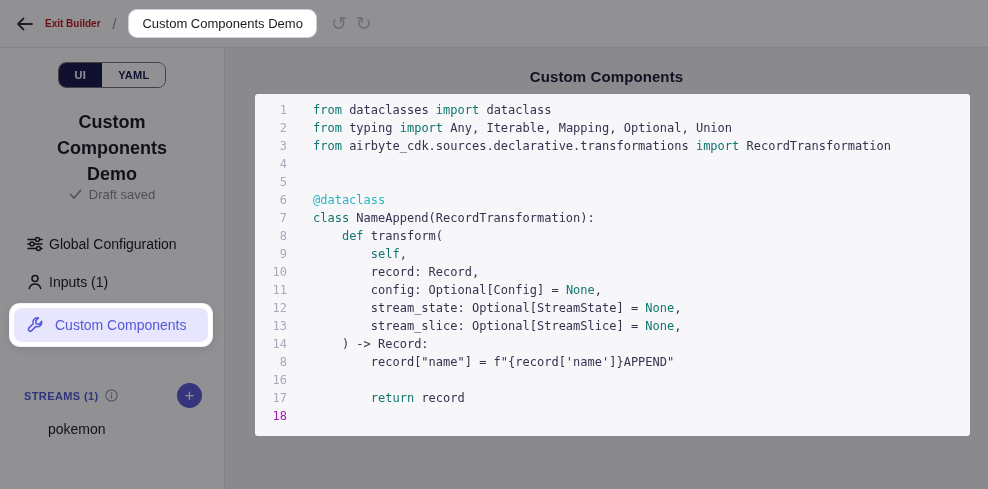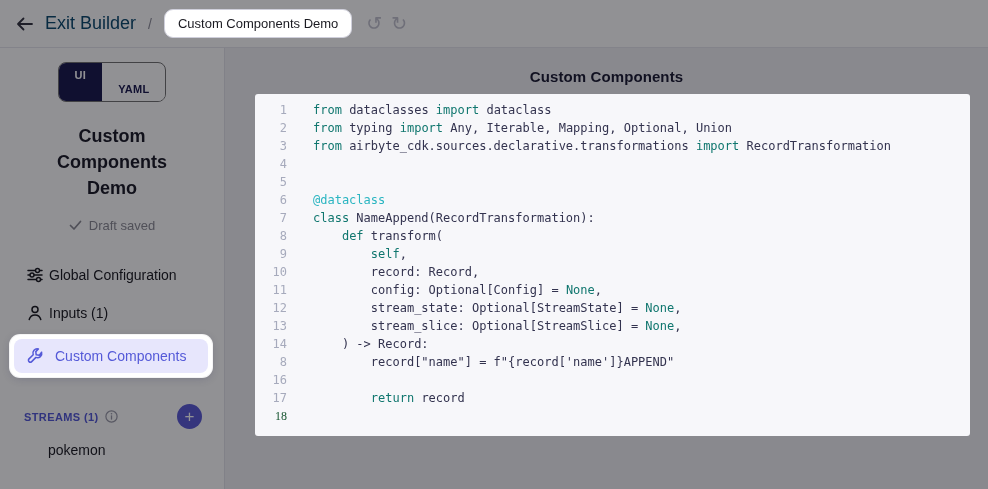--- a/index.html
+++ b/index.html
@@ -10,21 +10,21 @@
     color:#1a1a21;
     position:relative;
   }
 
   
   .topbar {
     height:48px; background:#ffffff; border-bottom:1px solid #e7e7ee;
     display:flex; align-items:center; padding:0 16px; gap:12px;
   }
   .back-btn { display:flex; align-items:center; cursor:pointer; }
-  .exit-label { font-size:18px; color:#0c4a6e; }
+  .exit-label { font-size:10px; color:#b91c1c;font-weight:bold; }
   .crumb-sep { font-size:14px; color:#8d8d99; }
   .title-box {
     position:relative; z-index:20;            
     background:#ffffff; border:1px solid #cfcfdb; border-radius:9px;
     padding:6px 13px; font-size:13px; font-weight:500; color:#1a1a21;
   }
   .history-icons { display:flex; gap:9px; align-items:center; margin-left:2px; }
   .hist-icon { font-size:19px; line-height:1; color:#c3c3cf; font-family:"DejaVu Sans", sans-serif; }
 
   
@@ -35,47 +35,47 @@
   }
   .main { flex:1; background:#f0f0f5; position:relative; }
 
   
   .mode-toggle {
     margin:14px auto 0; display:flex; border:1px solid #737373; border-radius:8px;
     overflow:hidden; font-size:11px; font-weight:700;
   }
   .mode-seg { padding:6px 16px; letter-spacing:.3px; cursor:pointer; }
   .mode-seg.selected { background:#1a194d; color:#ffffff; }
-  .mode-seg.unselected { background:#ffffff; color:#1a194d;margin-top:14px; }
+  .mode-seg.unselected { background:#ffffff; color:#1a194d; }
 
   .project-title {
     margin:21px auto 0; width:156px; text-align:center;
     font-size:18px; font-weight:700; line-height:26px; color:#1c1c28;
   }
   .draft-row {
-    margin-top:17px; display:flex; justify-content:center; align-items:center; gap:7px;
+    display:flex; justify-content:center; align-items:center; gap:7px;
     font-size:13px; color:#8b8b95;
   }
 
   .nav { margin-top:23px; display:flex; flex-direction:column; }
   .nav-item {
     display:flex; align-items:center; gap:5px;
     padding:10px 14px 10px 26px; font-size:14px; color:#1a1a21; cursor:pointer;
   }
   .nav-spotlight {
     position:relative; z-index:20;            
     margin:3px 12px 3px 10px; background:#ffffff; border-radius:10px; padding:4px;
     box-shadow:0 0 0 1px rgba(255,255,255,.9), 0 2px 8px rgba(26,25,77,.18);
   }
   .nav-item.active {
     background:#e7e6fc; border-radius:8px; color:#5459d8; font-weight:500;
     padding:8px 12px 8px 12px; gap:11px;
   }
   .streams-row {
-    margin-top:24px; padding:0 22px 0 24px;
+    margin-top:34px; padding:0 22px 0 24px;
     display:flex; align-items:center;text-align:right;
   }
   .streams-label {
     font-size:11px; font-weight:700; letter-spacing:.4px; color:#5459d8;
   }
   .info-icon { margin-left:6px; display:flex; }
   .add-stream-btn {
     margin-left:auto; width:25px; height:25px; border-radius:50%;
     background:#5b5bd6; color:#ffffff; display:flex; align-items:center; justify-content:center;
     font-size:17px; font-weight:400; cursor:pointer; line-height:1; padding-bottom:1px;
@@ -91,21 +91,21 @@
     position:relative; z-index:20;            
     margin:9px 0 0 30px; width:715px; height:342px;
     background:#f7f7fa; border-radius:3px; padding-top:7px; overflow:hidden;
   }
   .code-line { display:flex; height:18px; align-items:center; }
   .ln {
     width:32px; flex-shrink:0; text-align:right;
     font-family:"DejaVu Sans Mono", monospace; font-size:12px; color:#a6aabc;
     user-select:none;
   }
-  .ln.active { color:#14532d;font-family:Liberation Serif, serif; }
+  .ln.active { color:#a21caf; }
   .ct {
     padding-left:26px; white-space:pre;
     font-family:"DejaVu Sans Mono", monospace; font-size:12px; color:#33334f;
   }
   .tok-k { color:#0f766e; }
   .tok-d { color:#2ab5c1; }
   .tok-p { color:#33334f; }
 
   
   .dim-overlay {

